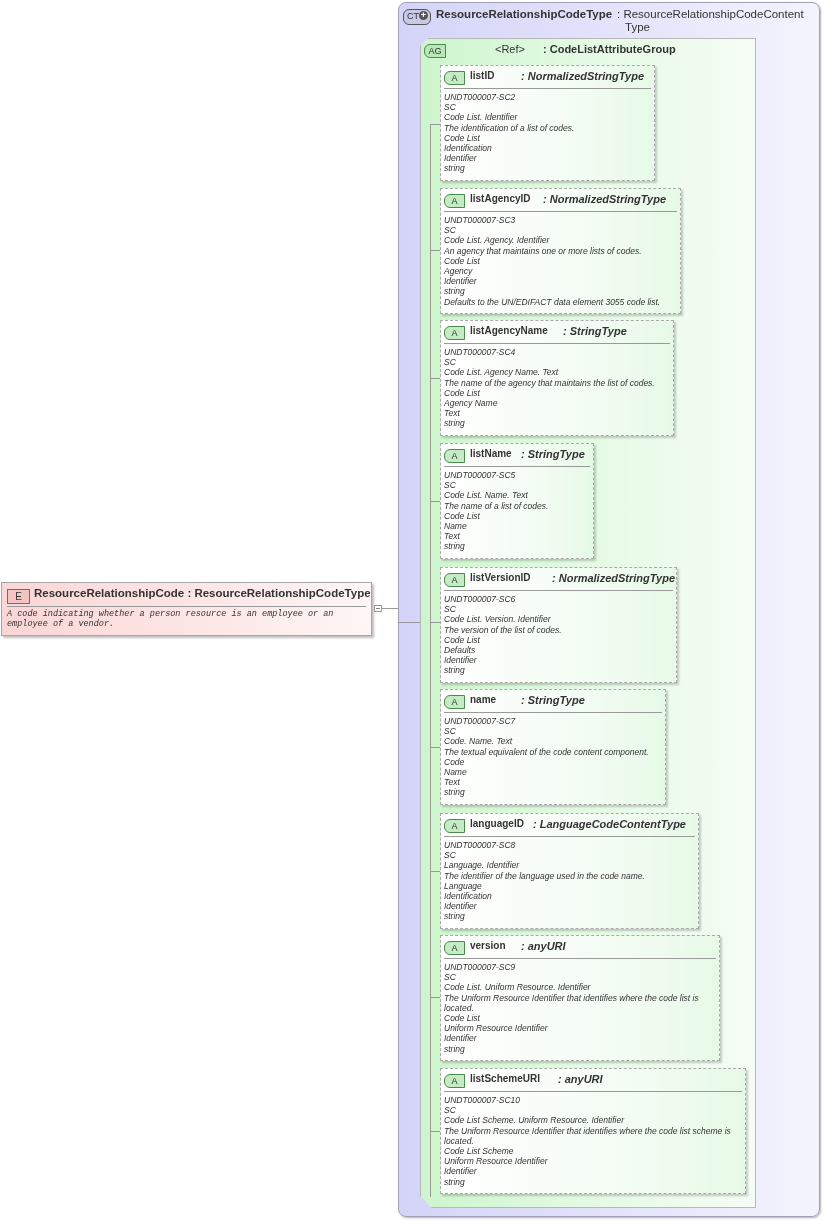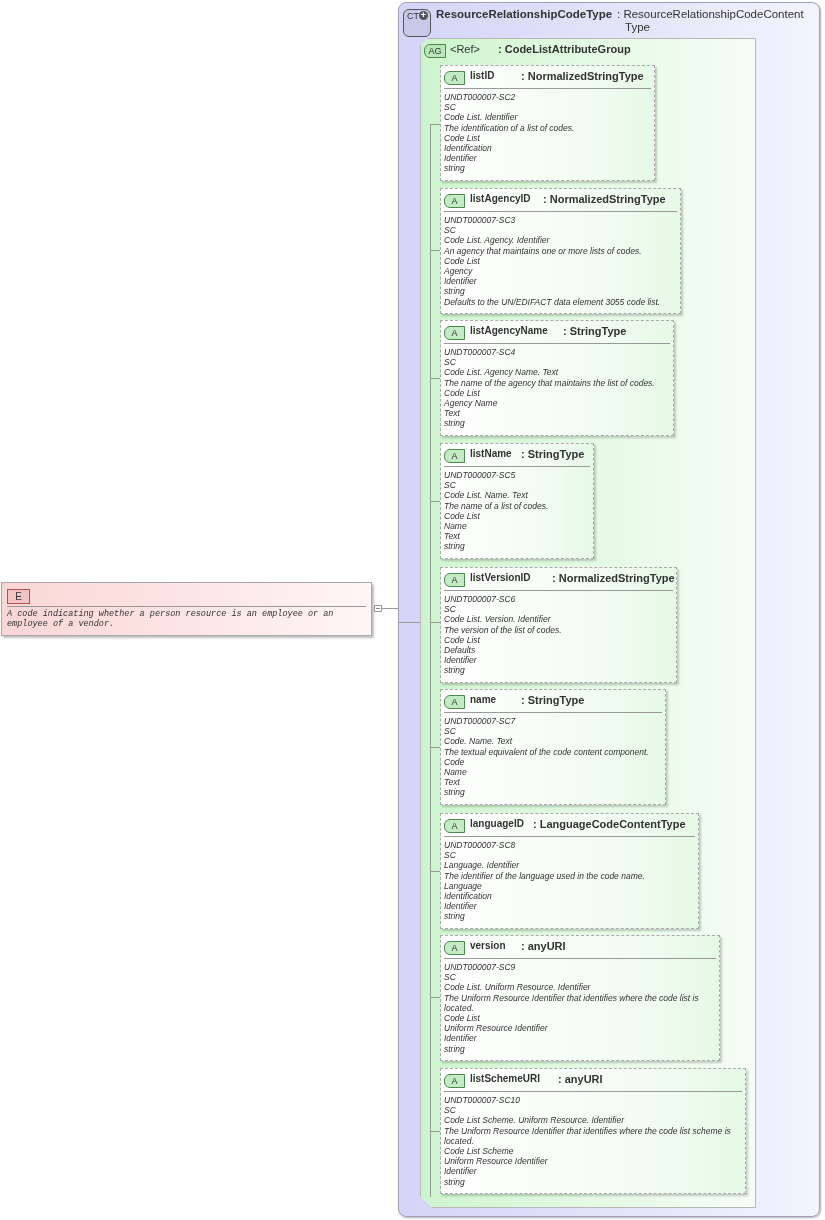--- a/index.html
+++ b/index.html
@@ -40,21 +40,21 @@
 
   
   .ct-box {
     position:absolute; left:398px; top:2px; width:422px; height:1215px;
     border:1px solid #a0a0b8; border-radius:8px;
     background:linear-gradient(to right, #d4d4f8 0%, #e6e6fb 60%, #f4f4fd 100%);
     box-shadow:1px 1px 2px rgba(0,0,0,0.3);
     box-sizing:border-box;
   }
   .ct-badge {
-    position:absolute; left:4px; top:6px; width:28px; height:28px;
+    position:absolute; left:4px; top:6px; width:28px; height:16px;
     border:1px solid #555; border-radius:6px; background:#c8c8e8;
     font-size:9px; line-height:12px; color:#333; padding-left:3px; box-sizing:border-box;
   }
   .ct-badge .plus {
     position:absolute; right:2px; top:1px; width:9px; height:9px; border-radius:50%;
     background:#555; color:#fff; font-size:9px; line-height:9px; text-align:center; font-weight:bold;
   }
   .ct-title {
     position:absolute; left:37px; top:5px; font-size:11.5px; font-weight:bold; color:#333; white-space:nowrap;
   }
@@ -72,57 +72,61 @@
     clip-path:polygon(8px 0, 100% 0, 100% 100%, 12px 100%, 0 calc(100% - 12px), 0 8px);
   }
   .ag-badge {
     position:absolute; left:424px; top:44px; width:20px; height:12px;
     border:1px solid #4a8a4a; border-radius:6px 0 0 6px; background:#b8e8b8;
     font-size:9px; line-height:12px; text-align:center; color:#333;
   }
   .ag-title {
     position:absolute; left:450px; top:43px; font-size:11px; font-weight:bold; color:#333; white-space:nowrap;
   }
-  .ag-title .ref { display:inline-block; width:48px; font-weight:normal; }
+  .ag-title .ref { display:inline-block; width:48px; font-weight:normal;margin-left:45px; }
 
   .vline { position:absolute; left:430px; width:1px; background:#999; }
 
   
   .attr {
     position:absolute; left:440px;
     border:1px dashed #aaa;
     background:linear-gradient(to right, #ffffff 0%, #f2fcf2 70%, #e6f9e6 100%);
     box-shadow:2px 2px 2px rgba(0,0,0,0.2);
     box-sizing:border-box;
   }
   .attr-badge {
     position:absolute; left:3px; top:5px; width:19px; height:12px;
     border:1px solid #4a8a4a; border-radius:6px 0 0 6px; background:#c4ecc4;
     font-size:9px; line-height:12px; text-align:center; color:#333;
   }
   .attr-name {
     position:absolute; left:29px; top:4px; font-size:10px; font-weight:bold; color:#333; white-space:nowrap;text-align:right;
   }
   .attr-type {
-    position:absolute; top:4px; font-size:11px; font-weight:bold; color:#333; white-space:nowrap;
+    position:absolute; top:4px; font-size:11px; font-weight:bold; color:#333; white-space:nowrap;font-style:italic;
   }
   .attr-sep { position:absolute; left:3px; right:3px; top:22px; border-top:1px solid #999; }
   .attr-doc {
     position:absolute; left:3px; top:26px; right:3px;
     font-size:8.5px; font-style:italic; color:#333; line-height:10.2px;
   }
   .attr-doc div { white-space:nowrap; }
   .attr-doc div.wrap { white-space:normal; }
   .hconn { position:absolute; left:430px; width:10px; height:1px; background:#999; }
 </style>
 </head>
 <body>
 
 <div class="el-box">
   <div class="el-badge">E</div>
+  <div class="el-title">
+    <span>ResourceRelationshipCode</span>
+    <span>: ResourceRelationshipCodeType</span>
+  </div>
   <div class="el-sep"></div>
   <div class="el-doc">A code indicating whether a person resource is an employee or an employee of a vendor.</div>
 </div>
 <div class="collapse-btn"></div>
 <div class="conn" style="left:382px; top:608px; width:16px; height:1px;"></div>
 
 <div class="ct-box">
   <div class="ct-badge">
     <span>CT</span>
     <span class="plus">+</span>

